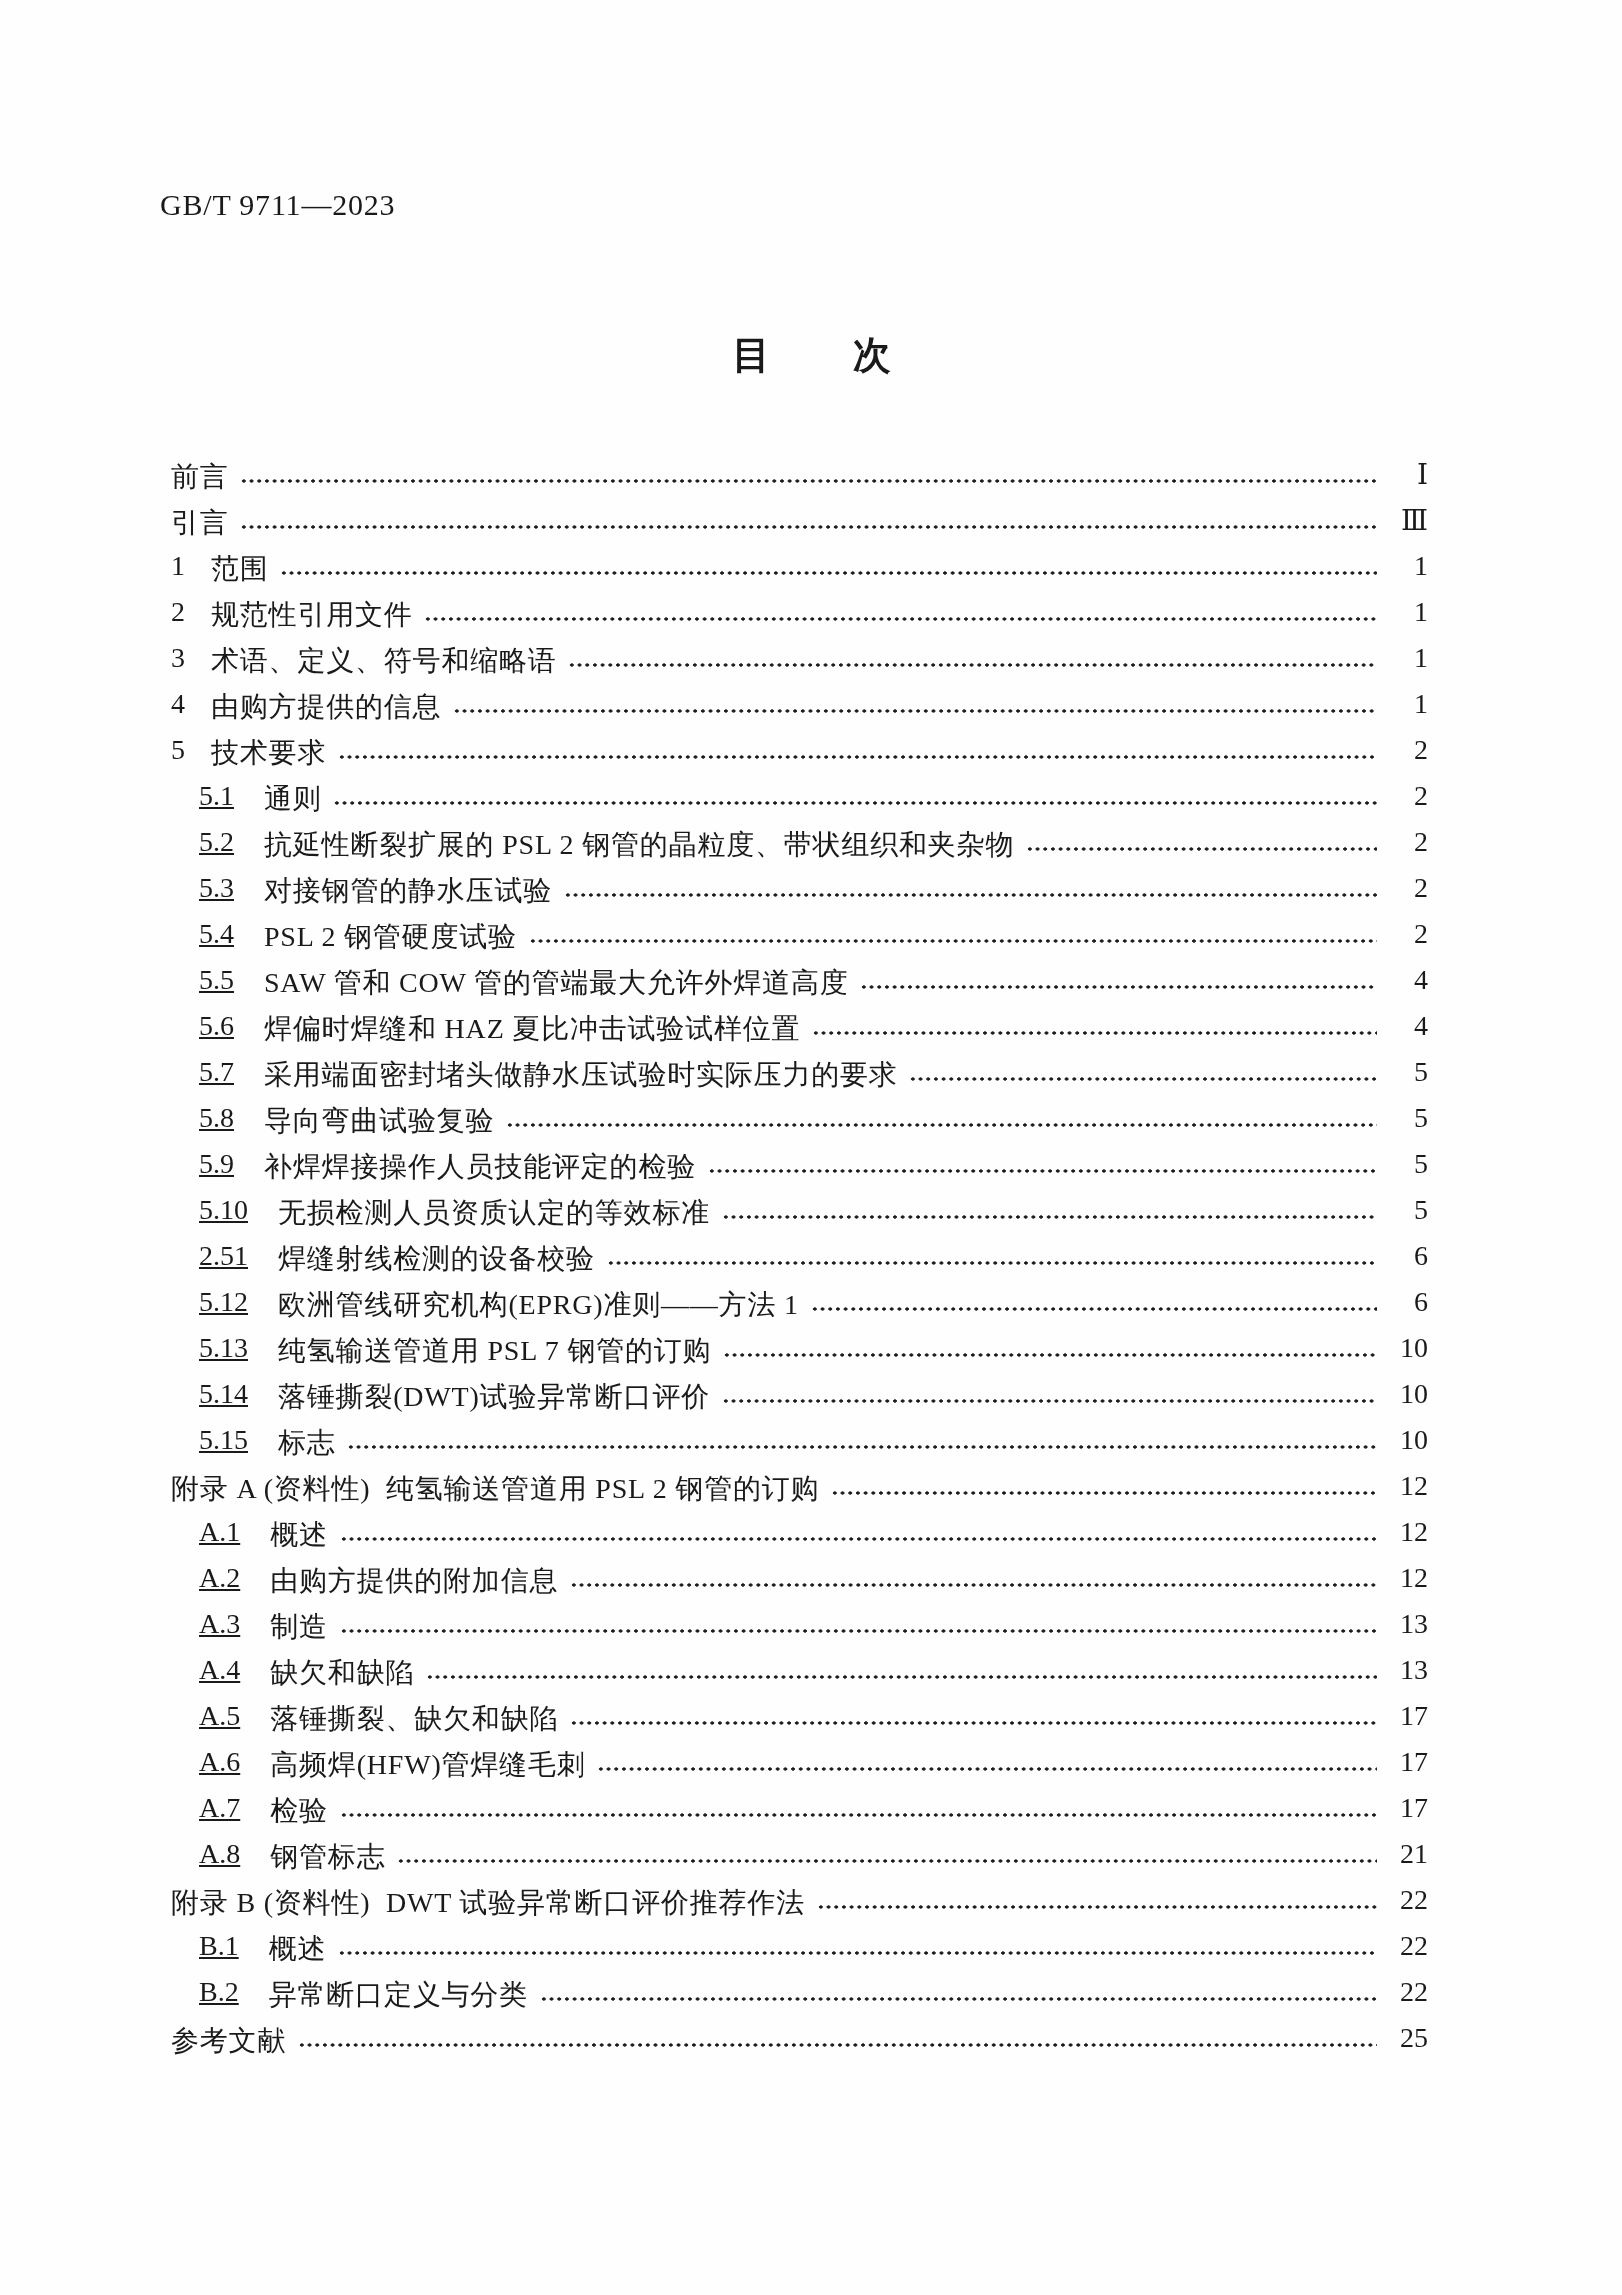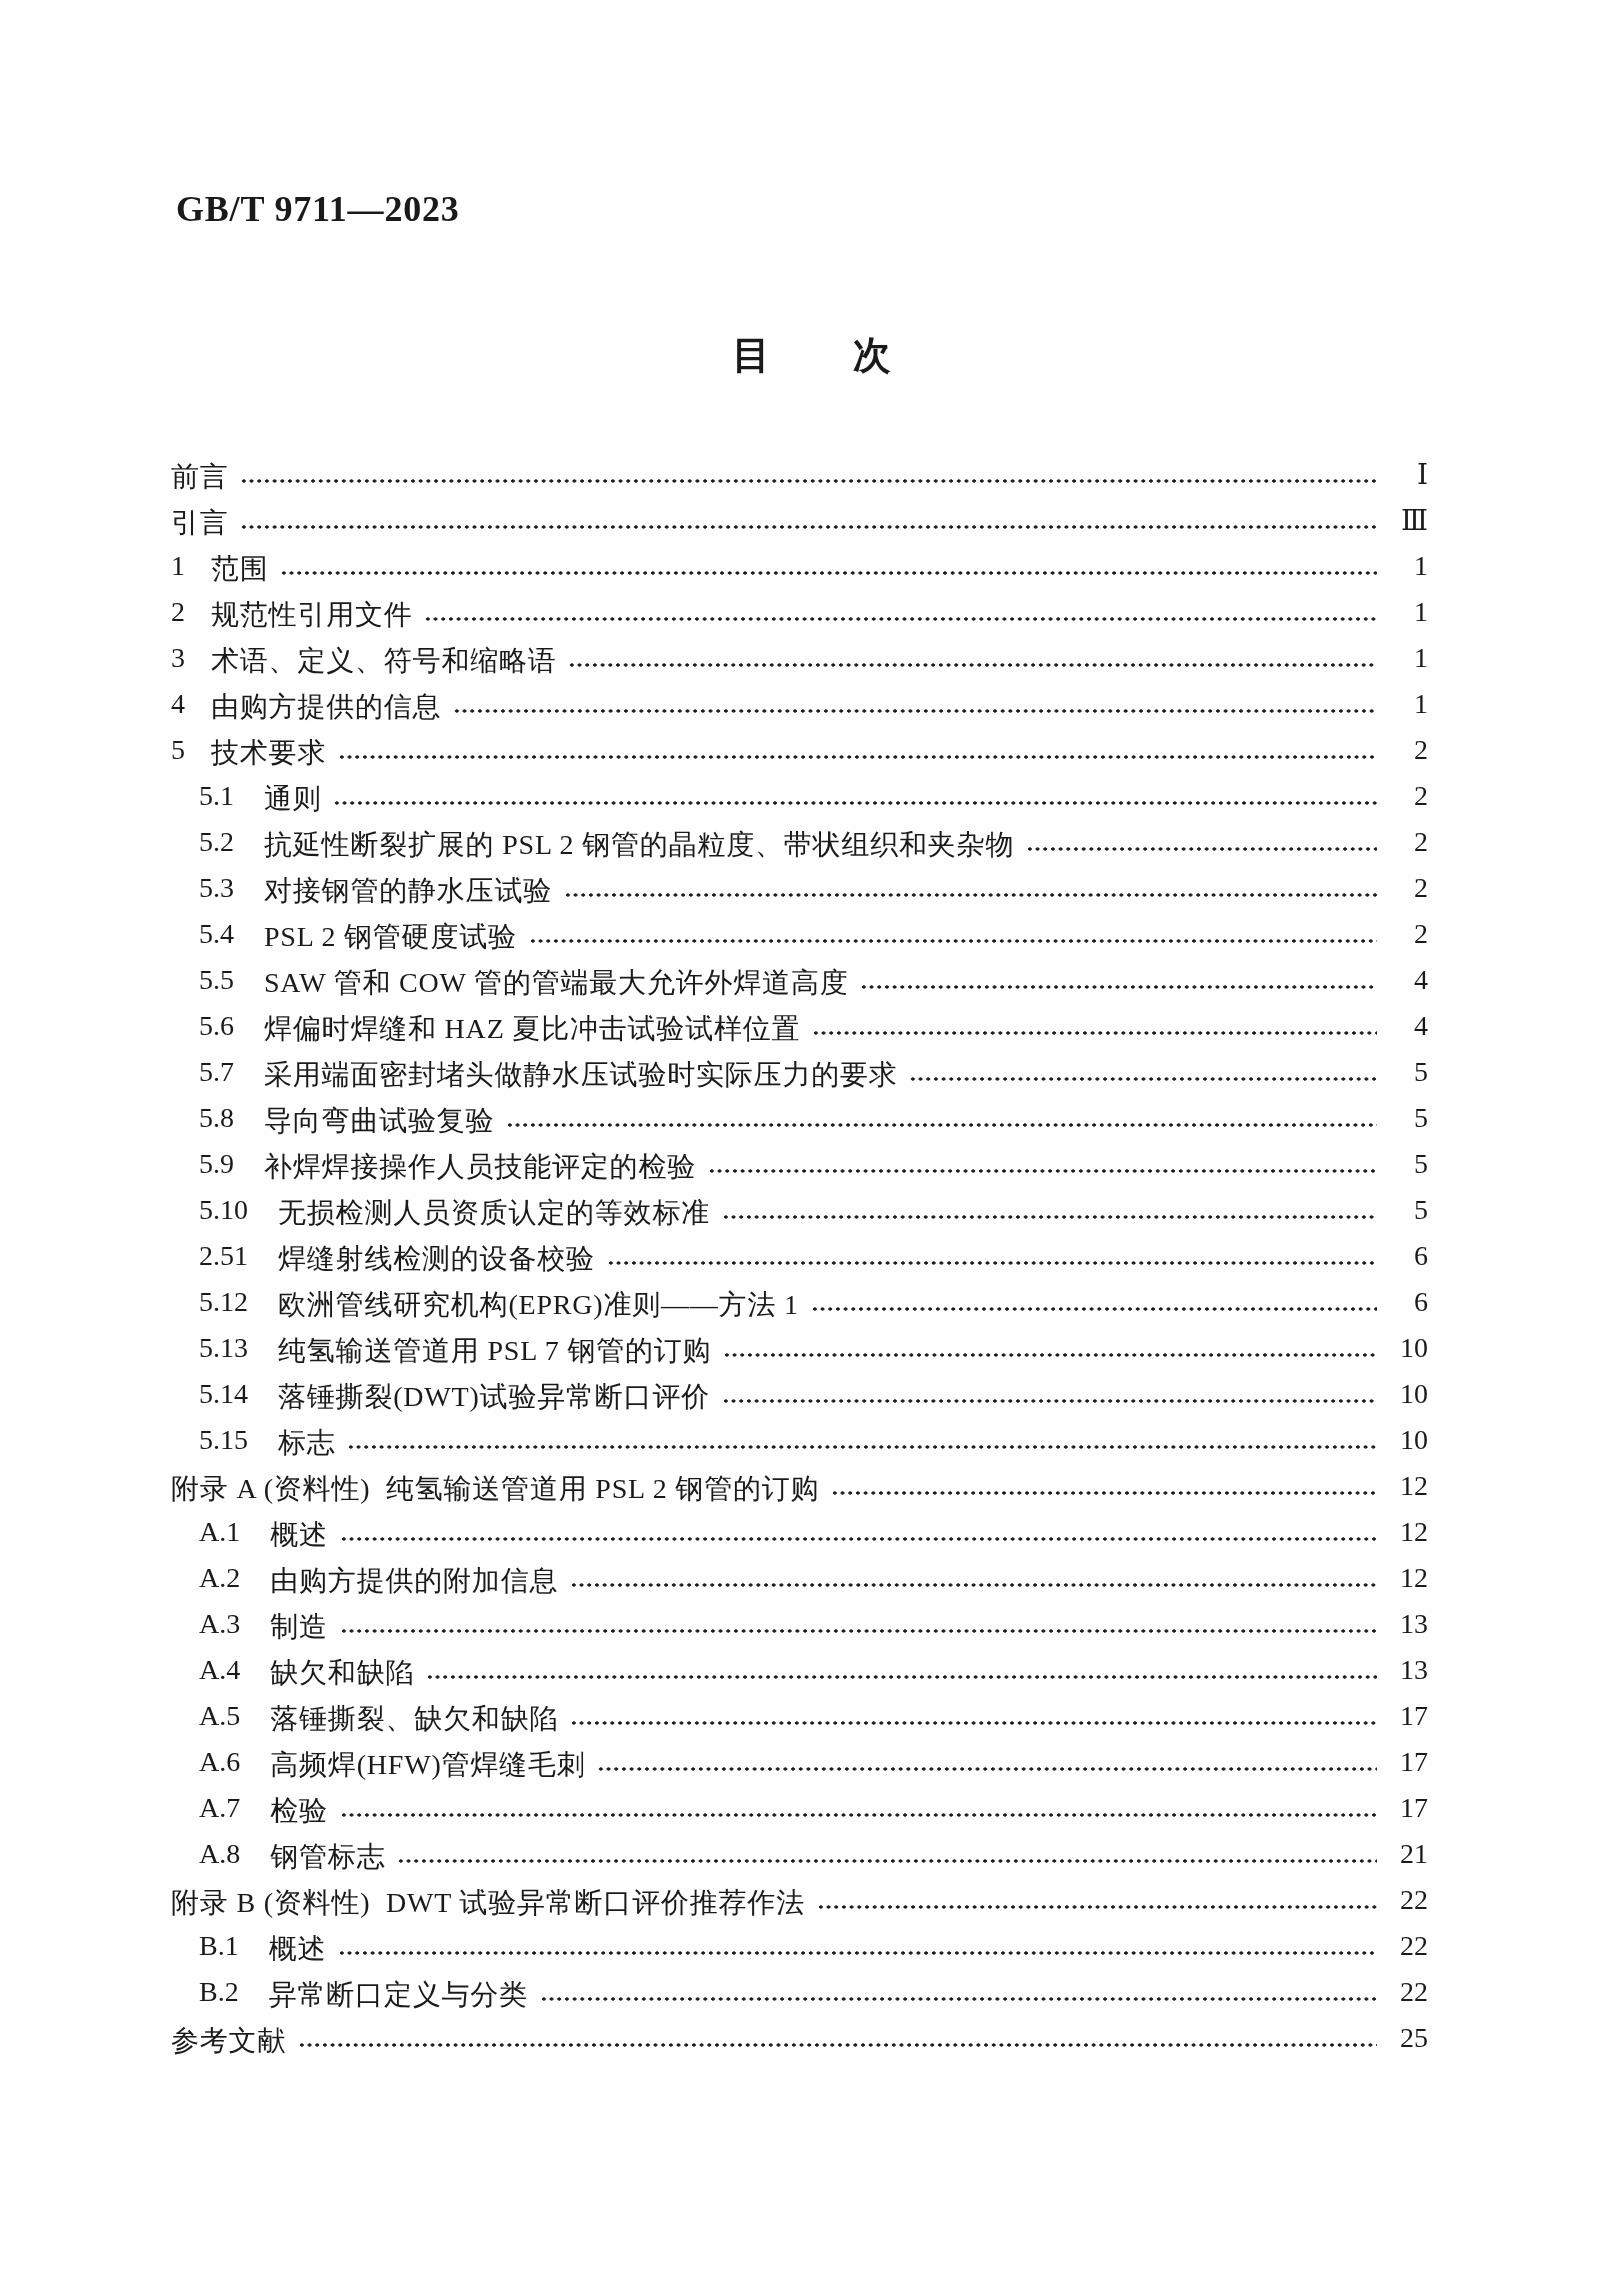--- a/index.html
+++ b/index.html
@@ -8,24 +8,24 @@
     height: 2295px;
     background: #fefefe;
     color: #1a1a1a;
     font-family: "Liberation Serif", "DejaVu Serif", serif;
     position: relative;
     overflow: hidden;
   }
 
   .doc-code {
     position: absolute;
-    left: 176px;
+    left: 160px;
     top: 188px;
-    font-size: 36px;
-    font-weight: bold;
+    font-size: 30px;
+    font-weight: normal;
     letter-spacing: 0.8px;
     white-space: pre;
   }
 
   .page-title {
     position: absolute;
     left: 0;
     top: 330px;
     width: 100%;
     margin: 0;
@@ -48,21 +48,21 @@
     height: 46px;
     font-size: 28px;
   }
   .row.sub { padding-left: 28px; }
 
   .num {
     flex: none;
     white-space: pre;
   }
   .row.top .num { margin-right: 25px; min-width: 15px; }
-  .row.sub .num { margin-right: 30px; }
+  .row.sub .num { margin-right: 30px; text-decoration: underline; }
 
   .label {
     flex: none;
     white-space: pre;
     letter-spacing: 0.8px;
   }
 
   .leader {
     flex: 1 1 auto;
     min-width: 15px;

